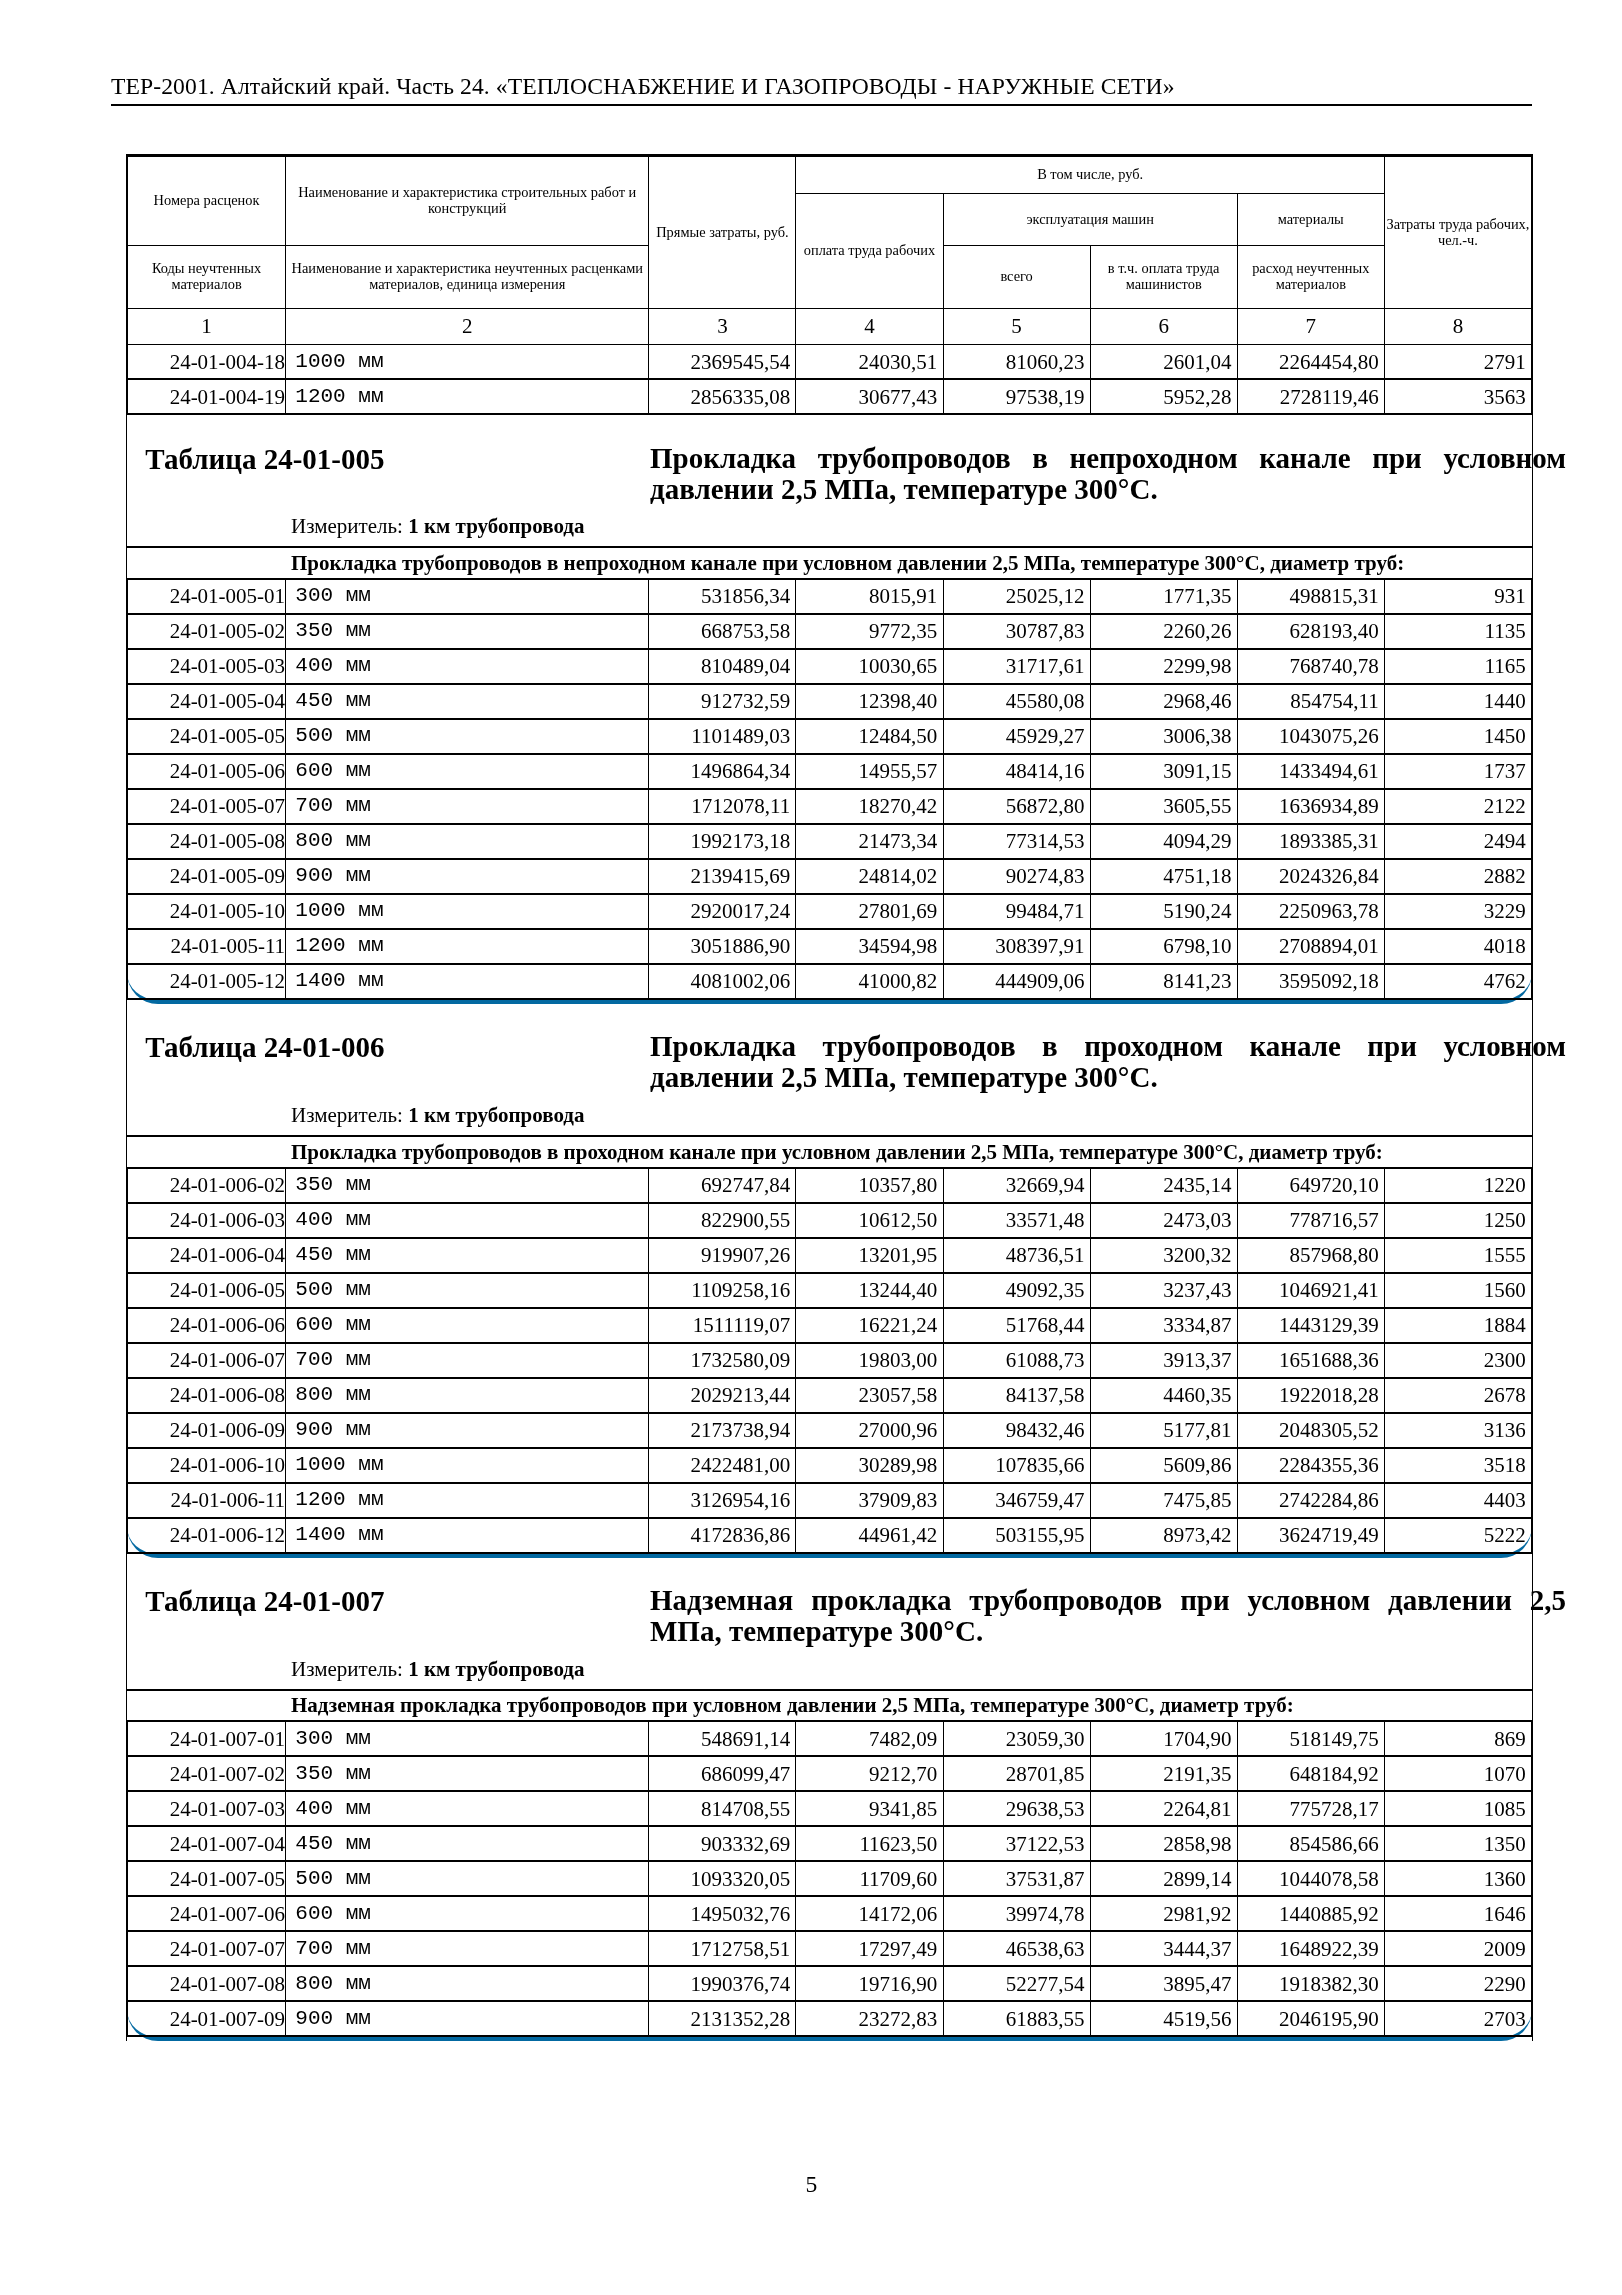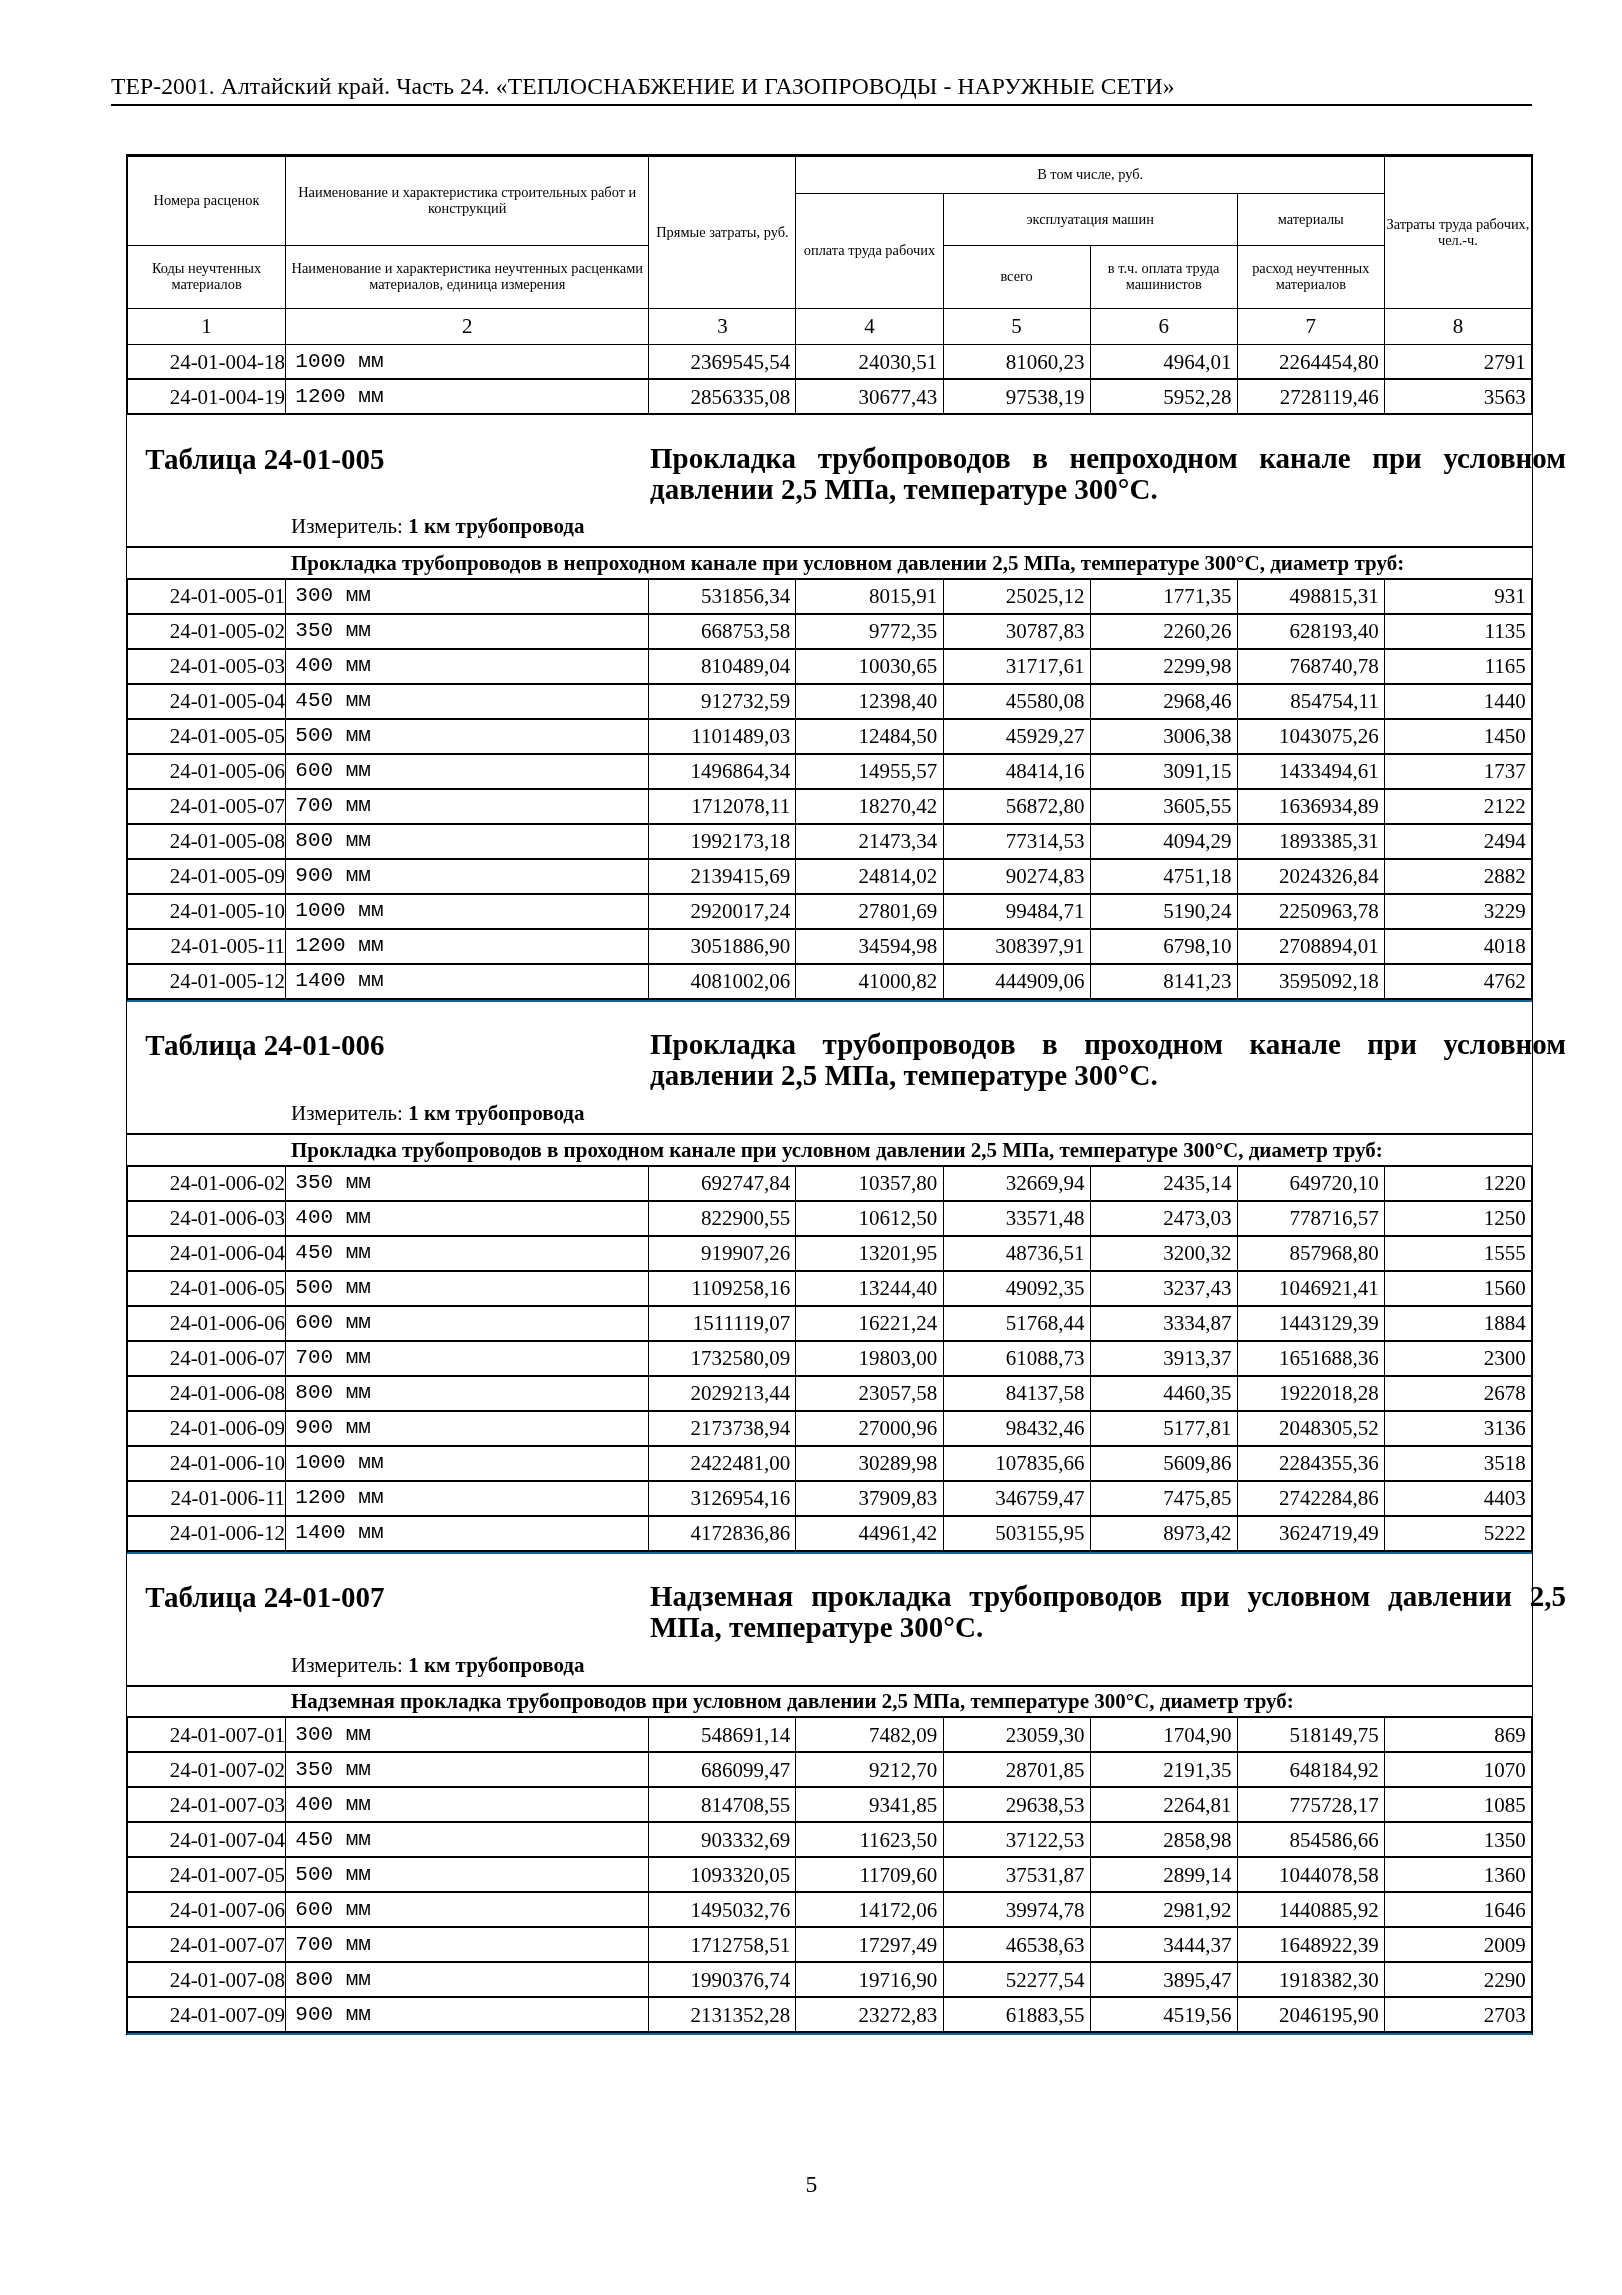--- a/index.html
+++ b/index.html
@@ -8,21 +8,21 @@
   .running-rule { position:absolute; left:111px; top:104px; width:1421px; height:2px; background:#000; }
   .sheet { position:absolute; left:126px; top:154px; width:1405px; border-left:1.3px solid #000; border-right:1.3px solid #000; border-top:2px solid #000; }
   table.main { border-collapse:collapse; width:100%; table-layout:fixed; }
   table.main td, table.main th { padding:0; }
   .hdr td { border:1.3px solid #000; text-align:center; vertical-align:middle; font-size:14.4px; line-height:15.7px; font-weight:normal; }
   .hdr .num td { font-size:21px; height:35px; }
   table.main tr.drow td { height:33px; font-size:21px; line-height:22px; border-left:1px solid #000; border-right:1px solid #000; border-bottom:2px solid #000; white-space:nowrap; }
   td.code { padding-left:6.5px !important; text-align:right; }
   td.name { padding-left:9.2px !important; text-align:left;font-family:Liberation Mono, monospace; }
   td.val { text-align:right; padding-right:5.2px !important; }
-  .section { border-bottom:2px solid #0369a1; position:relative; }
+  .section { border-bottom:4px solid #0369a1; position:relative;border-radius:31px; }
   .sec-head { position:relative; height:131px; }
   .sec-table { position:absolute; left:18.3px; top:27.5px; font-size:29px; font-weight:bold; }
   .sec-title { position:absolute; left:523px; top:27.5px; width:916px; font-size:29px; font-weight:bold; line-height:31px; text-align:justify; text-align-last:left; }
   .sec-meter { position:absolute; left:164px; top:99px; font-size:21px; }
   .sec-meter b { font-weight:bold; }
   .sec-sub { padding:3.9px 39px 3.9px 164px; font-size:21px; font-weight:bold; line-height:22px; border-top:2px solid #000; border-bottom:2px solid #000; text-align:justify; }
   .page-num { position:absolute; left:0; width:1623px; top:2171px; text-align:center; font-size:23.6px; }
 </style>
 </head>
 <body>
@@ -86,21 +86,21 @@
         <col style="width:147px">
         <col style="width:147px">
     </colgroup>
     <tbody id="carry-body">
         <tr class="drow">
           <td class="code">24-01-004-18</td>
           <td class="name">1000 мм</td>
           <td class="val">2369545,54</td>
           <td class="val">24030,51</td>
           <td class="val">81060,23</td>
-          <td class="val">4964,01</td>
+          <td class="val">2601,04</td>
           <td class="val">2264454,80</td>
           <td class="val">2791</td>
         </tr>
         <tr class="drow">
           <td class="code">24-01-004-19</td>
           <td class="name">1200 мм</td>
           <td class="val">2856335,08</td>
           <td class="val">30677,43</td>
           <td class="val">97538,19</td>
           <td class="val">5952,28</td>

